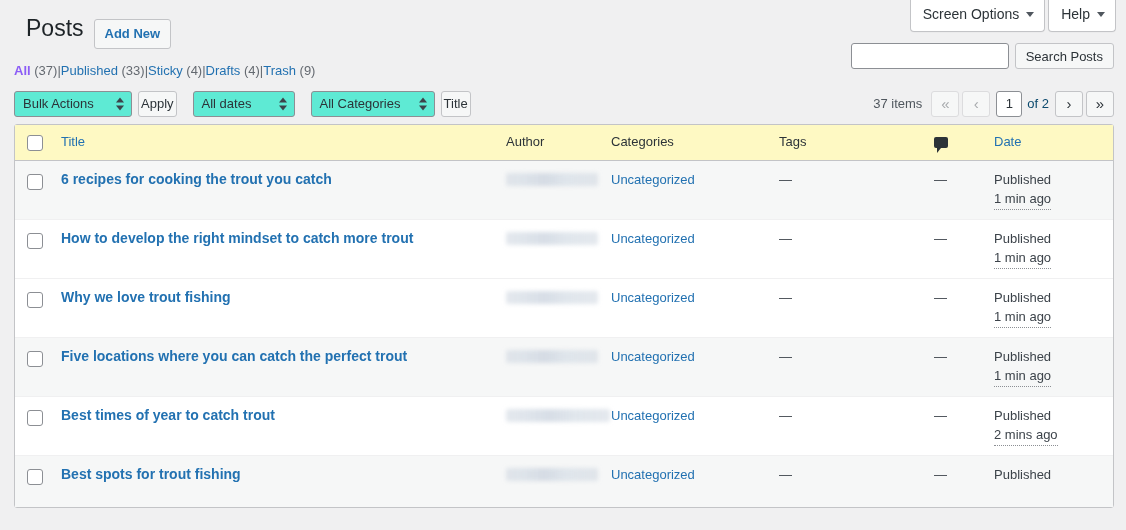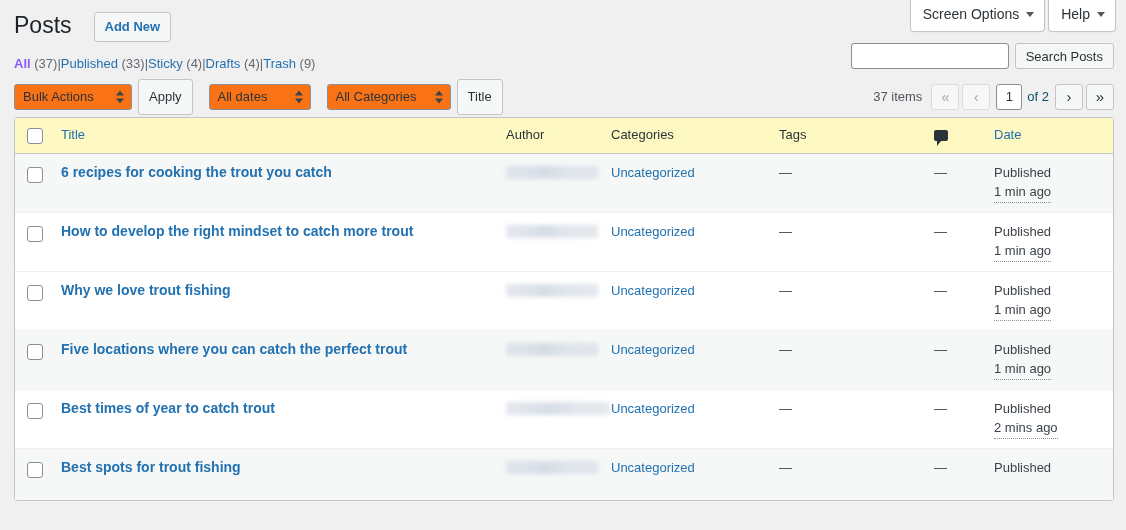--- a/index.html
+++ b/index.html
@@ -44,22 +44,22 @@
     border-left: 4px solid transparent;
     border-right: 4px solid transparent;
     border-top: 5px solid #50575e;
   }
 
   
   .wrap { padding: 0; position: relative; }
   .heading-row {
     display: flex;
     align-items: center;
-    gap: 22px;
-    padding: 9px 0 0 14px;
+    gap: 10px;
+    padding: 9px 0 0 26px;
   }
   h1.page-title {
     font-size: 23px;
     font-weight: 400;
     line-height: 1.3;
     color: #1d2327;
     margin: 0;
     padding: 0;
   }
   .page-title-action {
@@ -67,21 +67,21 @@
     border: 1px solid #c3c4c7;
     border-radius: 3px;
     color: #2271b1;
     font-size: 13px;
     font-weight: 600;
     line-height: 2.15;
     padding: 0 10px;
     text-decoration: none;
     cursor: pointer;
     white-space: nowrap;
-    margin-top: 3px;
+    margin-top: 10px;
   }
 
   
   .search-box {
     position: absolute;
     right: 12px;
     top: 43px;
     display: flex;
   }
   .search-input {
@@ -140,21 +140,21 @@
     padding: 0 12px 0 14px;
     display: flex;
     align-items: center;
   }
   .actions { display: flex; align-items: center; gap: 6px; }
 
   .wp-select {
     position: relative;
     display: inline-flex;
     align-items: center;
-    background: #f97316;
+    background: #5eead4;
     border: 1px solid #8c8f94;
     border-radius: 3px;
     height: 26px;
     padding: 0 22px 0 8px;
     font-size: 13px;
     color: #2c3338;
     cursor: pointer;
     min-width: 0;
     line-height: 1;
     white-space: nowrap;
@@ -180,22 +180,22 @@
   .wp-select .updown i.up { border-bottom: 5px solid #3c434a; }
   .wp-select .updown i.dn { border-top: 5px solid #3c434a; }
 
   .button-secondary {
     background: #f6f7f7;
     border: 1px solid #c3c4c7;
     border-radius: 3px;
     color: #2c3338;
     font-size: 13px;
     font-family: "Liberation Sans", sans-serif;
-    height: 36px;
-    padding: 0 10px;
+    height: 26px;
+    padding: 0 2px;
     cursor: pointer;
     line-height: 1;
     white-space: nowrap;
   }
   .bulk-sel { min-width: 118px; }
   .dates-sel { min-width: 102px; }
   .cats-sel  { min-width: 124px; }
   .gap-lg { margin-left: 10px; }
 
   

